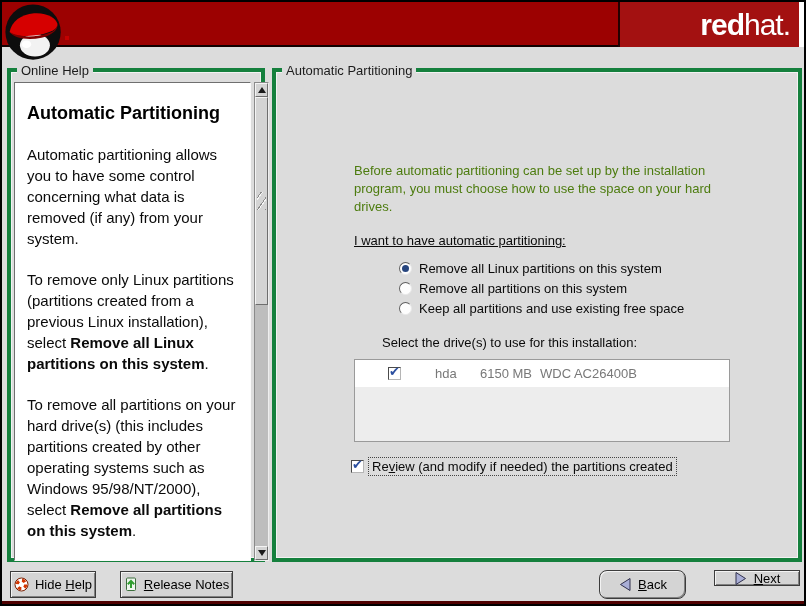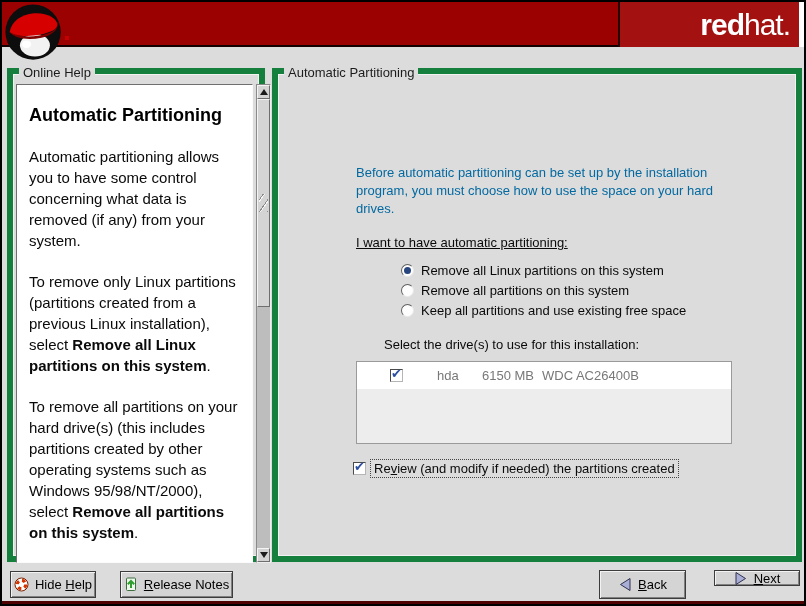--- a/index.html
+++ b/index.html
@@ -10,21 +10,21 @@
   .header { position:absolute; left:0; top:0; right:0; height:45px; background:#9c0101; border-bottom:2px solid #120000; }
   .wordmark-box { position:absolute; right:0; top:0; height:45px; width:186px; background:#a31111; border-left:2px solid #240000; display:flex; align-items:center; justify-content:flex-end; }
   .wordmark-white-strip { position:absolute; right:0; top:0; bottom:0; width:5px; background:#fff; }
   .wordmark { color:#fff; font-size:30px; letter-spacing:-1px; padding-right:14px; line-height:45px;margin-left:12px; }
   .wordmark b { font-weight:bold; }
   .wordmark span { font-weight:normal; }
   .logo { position:absolute; left:2px; top:1px; width:60px; height:60px; z-index:6; }
   .logo-reg { position:absolute; left:63px; top:34px; width:4px; height:4px; background:#c40000; z-index:6; }
 
   
-  .frame { position:absolute; border:6px solid #15803d; box-shadow:inset 1px 1px 0 #f2f2f2, inset -1px -1px 0 #f2f2f2; }
+  .frame { position:absolute; border:4px solid #15803d; box-shadow:inset 1px 1px 0 #f2f2f2, inset -1px -1px 0 #f2f2f2; }
   .frame-label { position:absolute; top:-9px; left:6px; background:#dcdcdc; padding:0 4px; font-size:13px; color:#1c1c1c; white-space:nowrap; }
 
   .help-frame { left:5px; top:66px; width:258px; height:494px; }
   .main-frame { left:270px; top:66px; width:530px; height:494px; }
 
   
   .help-viewport { position:absolute; left:3px; top:10px; width:237px; height:479px; background:#fff;
     border:1px solid; border-color:#6f6f6f #fbfbfb #fbfbfb #6f6f6f; overflow:hidden; }
   .help-content { padding:12px 12px 0 12px; font-size:15px; line-height:21px; color:#0a0a0a; }
   .help-title { font-size:18px; font-weight:bold; color:#000; margin:8px 0 20px 0; line-height:21px; white-space:nowrap; }
@@ -38,21 +38,21 @@
     border:1px solid; border-color:#f4f4f4 #6e6e6e #6e6e6e #f4f4f4; display:flex; align-items:center; justify-content:center; }
   .sb-up { top:0; } .sb-down { bottom:0; }
   .arr-up { width:0; height:0; border-left:4px solid transparent; border-right:4px solid transparent; border-bottom:6px solid #1c1c1c; }
   .arr-down { width:0; height:0; border-left:4px solid transparent; border-right:4px solid transparent; border-top:6px solid #1c1c1c; }
   .sb-thumb { position:absolute; left:0; top:14px; width:13px; height:208px; background:#d4d4d4;
     border:1px solid; border-color:#f4f4f4 #6e6e6e #6e6e6e #f4f4f4; }
   .sb-grip { position:absolute; left:1px; right:1px; top:50%; margin-top:-9px; height:18px;
     background:repeating-linear-gradient(125deg, transparent 0 3px, #8c8c8c 3px 4px, #f6f6f6 4px 5px, transparent 5px 7px); }
 
   
-  .intro { position:absolute; left:78px; top:90px; width:358px; font-size:13px; line-height:18px; color:#0369a1; }
+  .intro { position:absolute; left:78px; top:90px; width:358px; font-size:13px; line-height:18px; color:#4d7c0f; }
   .prompt { position:absolute; left:78px; top:161px; font-size:13px; color:#0a0a0a;text-decoration:underline; }
   .radio-group { position:absolute; left:123px; top:186px; }
   .radio-row { display:flex; align-items:center; height:20px; cursor:default; }
   .radio { width:13px; height:13px; border-radius:50%; background:#fdfdfd; border:1px solid; border-color:#5f5f5f #e9e9e9 #e9e9e9 #5f5f5f; margin-right:7px; position:relative; flex:0 0 auto; }
   .radio .dot { display:none; }
   .radio.checked .dot { display:block; position:absolute; left:2px; top:2px; width:7px; height:7px; border-radius:50%; background:#27457e; }
   .radio-row .lbl { font-size:13px; color:#0a0a0a; }
 
   .drive-label { position:absolute; left:78px; top:263px; font-size:13px; color:#0a0a0a;margin-left:28px; }
   .drive-list { position:absolute; left:78px; top:287px; width:376px; height:83px; background:#ededed; border:1px solid #9a9a9a; }
@@ -70,21 +70,21 @@
   .review-label { font-size:13px; color:#0a0a0a; outline:1px dotted #444; padding:1px 3px; }
   .review-label u { text-decoration:underline; }
 
   
   .btn { position:absolute; height:27px; background:#d4d4d4; border:1px solid #3c3c3c;
     box-shadow:inset 1px 1px 0 #f3f3f3, inset -1px -1px 0 #808080;
     display:flex; align-items:center; justify-content:center; gap:6px; font-size:13px; color:#000; cursor:default; }
   .btn u { text-decoration:underline; }
   .btn-hide-help { left:8px; top:569px; width:86px; }
   .btn-release-notes { left:118px; top:569px; width:113px; }
-  .btn-back { left:597px; top:568px; width:87px; height:29px; }
+  .btn-back { left:597px; top:568px; width:87px; height:29px;border-radius:8px; }
   .btn-next { left:712px; top:568px; width:86px; height:16px; }
   .bottom-strip { position:absolute; left:0; right:0; bottom:0; height:3px; background:#4f0000; }
   .icon { display:inline-flex; align-items:center; justify-content:center; }
 </style>
 </head>
 <body>
 
 <div class="window">
 
   <div class="header">

